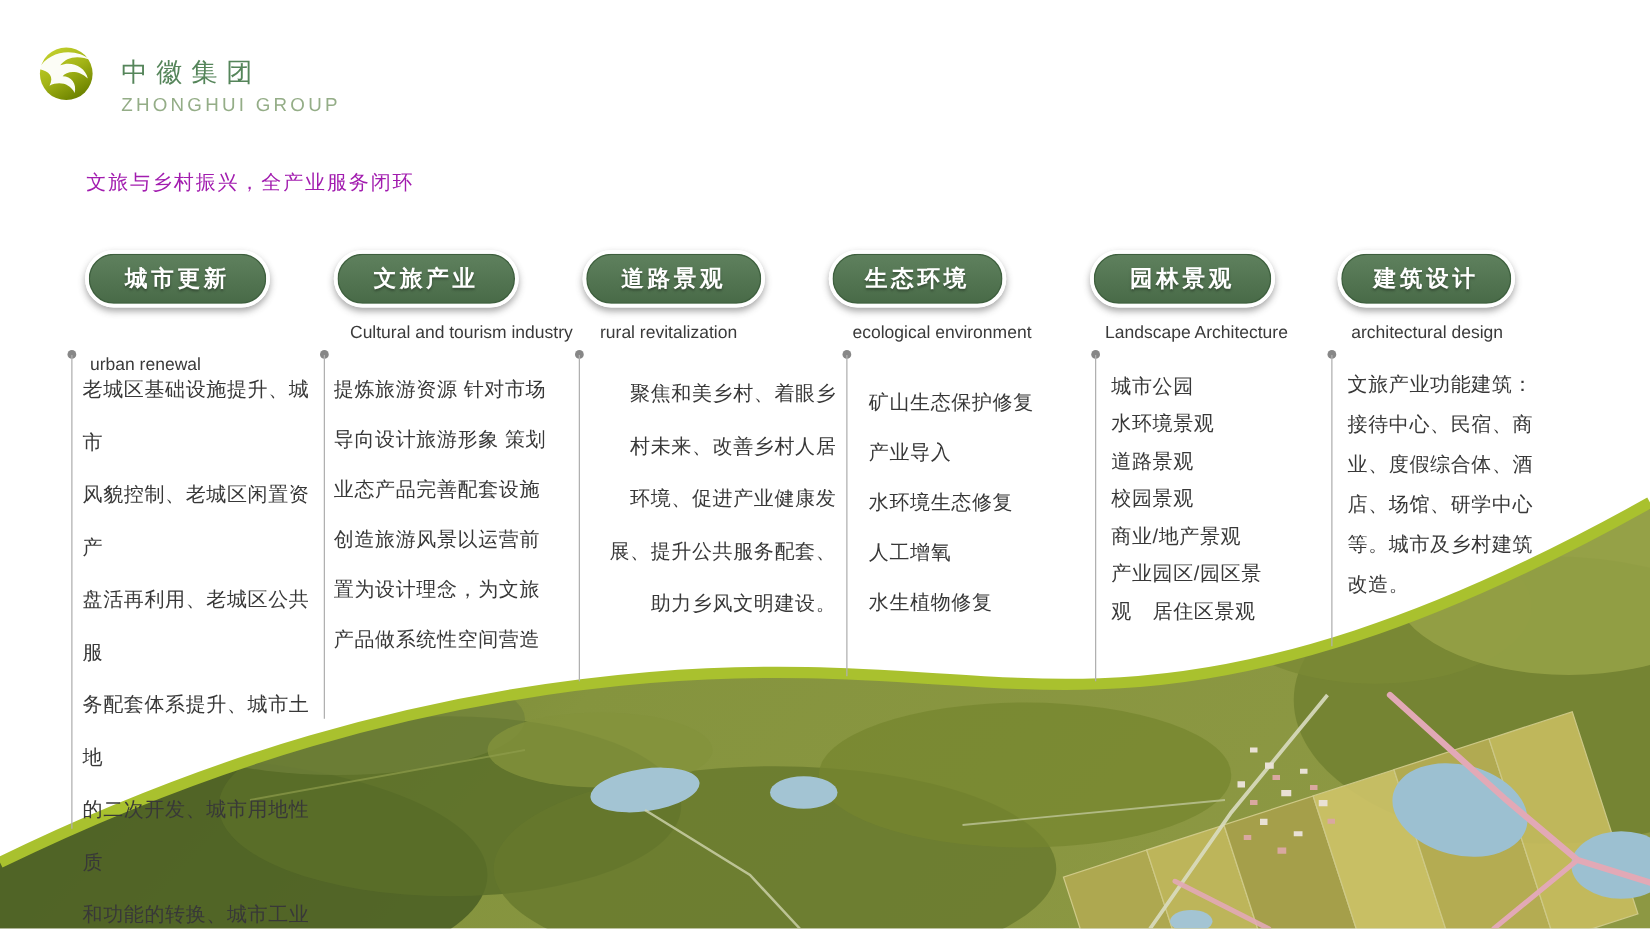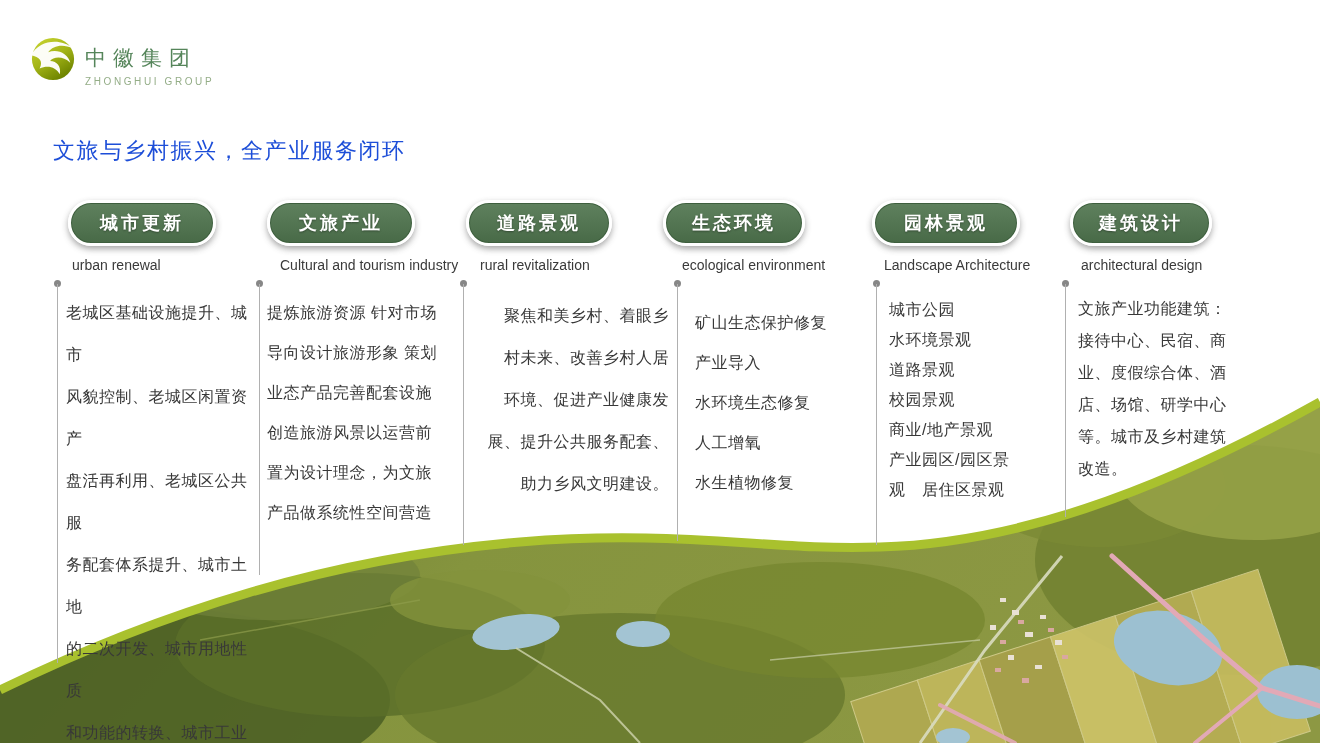--- a/index.html
+++ b/index.html
@@ -4,26 +4,26 @@
 <style>
   html,body{margin:0;padding:0;background:#e8e8e8;}
   .slide{
     position:relative;width:1320px;height:743px;background:#ffffff;
     overflow:hidden;font-family:"Liberation Sans","DejaVu Sans",sans-serif;
     margin:0 auto;
   }
   
   .logo{position:absolute;left:30px;top:36px;display:flex;align-items:flex-start;}
   .logo-icon{width:46px;height:46px;display:block;}
-  .logo-text{margin-left:9px;padding-top:8px;}
+  .logo-text{margin-left:21px;padding-top:8px;}
   .logo-cn{font-size:21px;color:#55855a;letter-spacing:7px;font-weight:500;white-space:nowrap;}
-  .logo-en{font-size:10px;color:#94ad87;letter-spacing:2.6px;margin-top:4px;white-space:nowrap;}
+  .logo-en{font-size:15px;color:#94ad87;letter-spacing:2.6px;margin-top:4px;white-space:nowrap;}
   
   .page-title{
-    position:absolute;left:53px;top:136px;font-size:22px;color:#1d4ed8;
+    position:absolute;left:69px;top:136px;font-size:16px;color:#a21caf;
     letter-spacing:1.5px;font-weight:500;
   }
   
   .badge{
     position:absolute;top:200px;height:46px;border-radius:24px;
     background:linear-gradient(#5f815e,#486a47);
     border:3px solid #ffffff;
     box-shadow:0 3px 6px rgba(60,60,60,.45), inset 0 0 0 1px #3e5f3e;
     display:flex;align-items:center;justify-content:center;
     box-sizing:border-box;
@@ -37,21 +37,21 @@
   }
   .v-line{position:absolute;top:284px;width:1px;background:#b0b0b0;}
   .dot{position:absolute;top:280px;width:7px;height:7px;border-radius:50%;background:#878787;}
   .body-text{
     position:absolute;font-size:16px;color:#383838;white-space:pre-line;
     letter-spacing:0.5px;
   }
   
   .b1{left:68px;width:148px;}  .b2{left:267px;width:148px;} .b3{left:466px;width:146px;}
   .b4{left:663px;width:142px;} .b5{left:872px;width:148px;} .b6{left:1070px;width:142px;}
-  .e1{left:72px;} .e2{left:280px;} .e3{left:480px;} .e4{left:682px;} .e5{left:884px;} .e6{left:1081px;}
+  .e1{left:72px;margin-top:26px;} .e2{left:280px;} .e3{left:480px;} .e4{left:682px;} .e5{left:884px;} .e6{left:1081px;}
   .l1{left:57px;height:379px;}  .l2{left:259px;height:291px;} .l3{left:463px;height:261px;}
   .l4{left:677px;height:257px;} .l5{left:876px;height:261px;} .l6{left:1065px;height:233px;}
   .d1{left:54px;} .d2{left:256px;} .d3{left:460px;} .d4{left:674px;} .d5{left:873px;} .d6{left:1062px;}
   .t1{left:66px; top:292px;width:196px;line-height:42px;}
   .t2{left:267px;top:293px;width:192px;line-height:40px;}
   .t3{left:481px;top:295px;width:188px;line-height:42px;text-align:right;}
   .t4{left:695px;top:303px;width:175px;line-height:40px;}
   .t5{left:889px;top:295px;width:165px;line-height:30px;}
   .t6{left:1078px;top:293px;width:160px;line-height:32px;}
   

